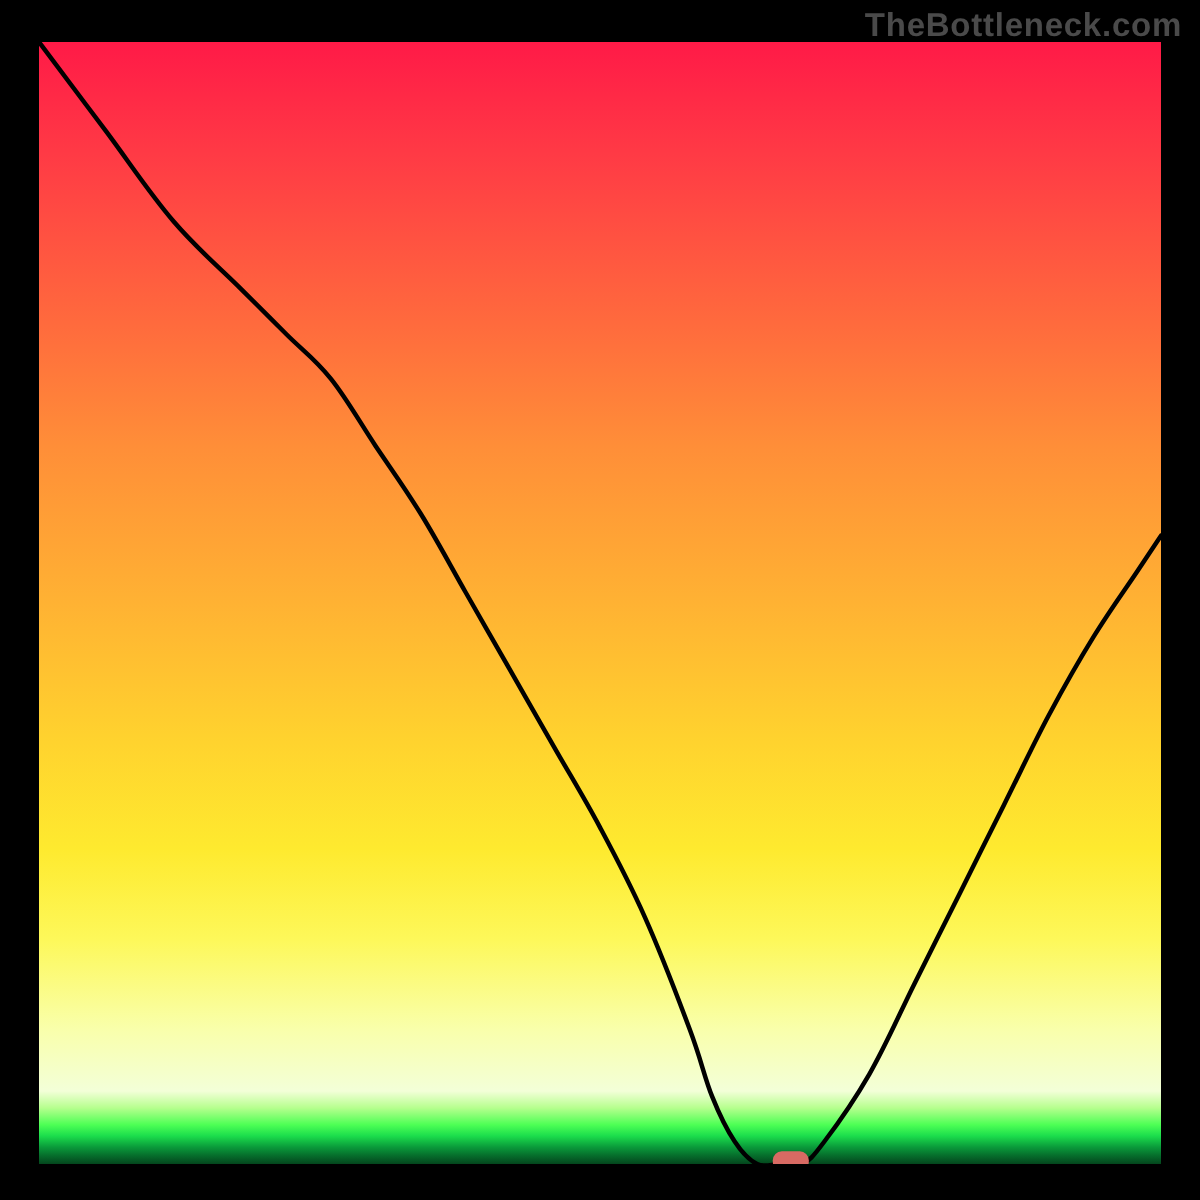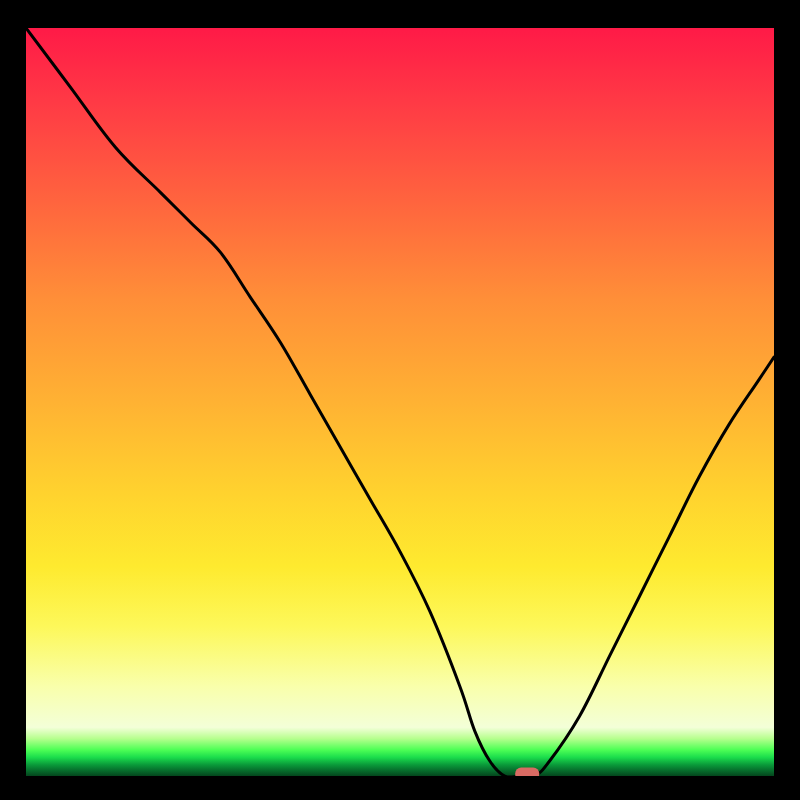--- a/index.html
+++ b/index.html
@@ -72,20 +72,21 @@
   .marker {
     fill: #d86a63;
     stroke: #000;
     stroke-width: 0;
   }
 </style>
 </head>
 <body>
 
 <div class="frame">
+  <div class="watermark">TheBottleneck.com</div>
 
   <div class="plot-area">
     <svg viewBox="0 0 748 748" preserveAspectRatio="none">
       <path class="curve" d="M 0.0 0.0 C 8.1 10.8, 28.7 38.3, 44.9 59.8 C 61.0 81.4, 73.6 100.8, 89.8 119.7 C 105.9 138.5, 121.2 151.1, 134.6 164.6 C 148.1 178.0, 153.8 183.7, 164.6 194.5 C 175.3 205.3, 183.7 210.9, 194.5 224.4 C 205.3 237.9, 213.6 253.1, 224.4 269.3 C 235.2 285.4, 243.5 296.7, 254.3 314.2 C 265.1 331.7, 273.5 347.7, 284.2 366.5 C 295.0 385.4, 303.4 400.0, 314.2 418.9 C 324.9 437.7, 333.3 452.4, 344.1 471.2 C 354.9 490.1, 363.2 503.4, 374.0 523.6 C 384.8 543.8, 393.1 559.2, 403.9 583.4 C 414.7 607.7, 425.8 636.7, 433.8 658.2 C 441.9 679.8, 443.4 689.7, 448.8 703.1 C 454.2 716.6, 458.4 725.0, 463.8 733.0 C 469.1 741.1, 473.3 745.3, 478.7 748.0 C 484.1 750.7, 488.3 748.0, 493.7 748.0 C 499.1 748.0, 503.3 750.7, 508.6 748.0 C 514.0 745.3, 515.5 743.8, 523.6 733.0 C 531.7 722.3, 542.7 707.0, 553.5 688.2 C 564.3 669.3, 572.7 649.9, 583.4 628.3 C 594.2 606.8, 602.6 590.0, 613.4 568.5 C 624.1 546.9, 632.5 530.2, 643.3 508.6 C 654.1 487.1, 662.4 469.0, 673.2 448.8 C 684.0 428.6, 692.3 413.9, 703.1 396.4 C 713.9 378.9, 725.0 363.7, 733.0 351.6 C 741.1 339.4, 745.3 333.2, 748.0 329.1" id="curvePath"></path>
       <rect id="markerRect" class="marker" rx="6" ry="6" x="489.2" y="739.5" width="24" height="13" fill="#d86a63"></rect>
     </svg>
   </div>
 </div>
 
 </body></html>

